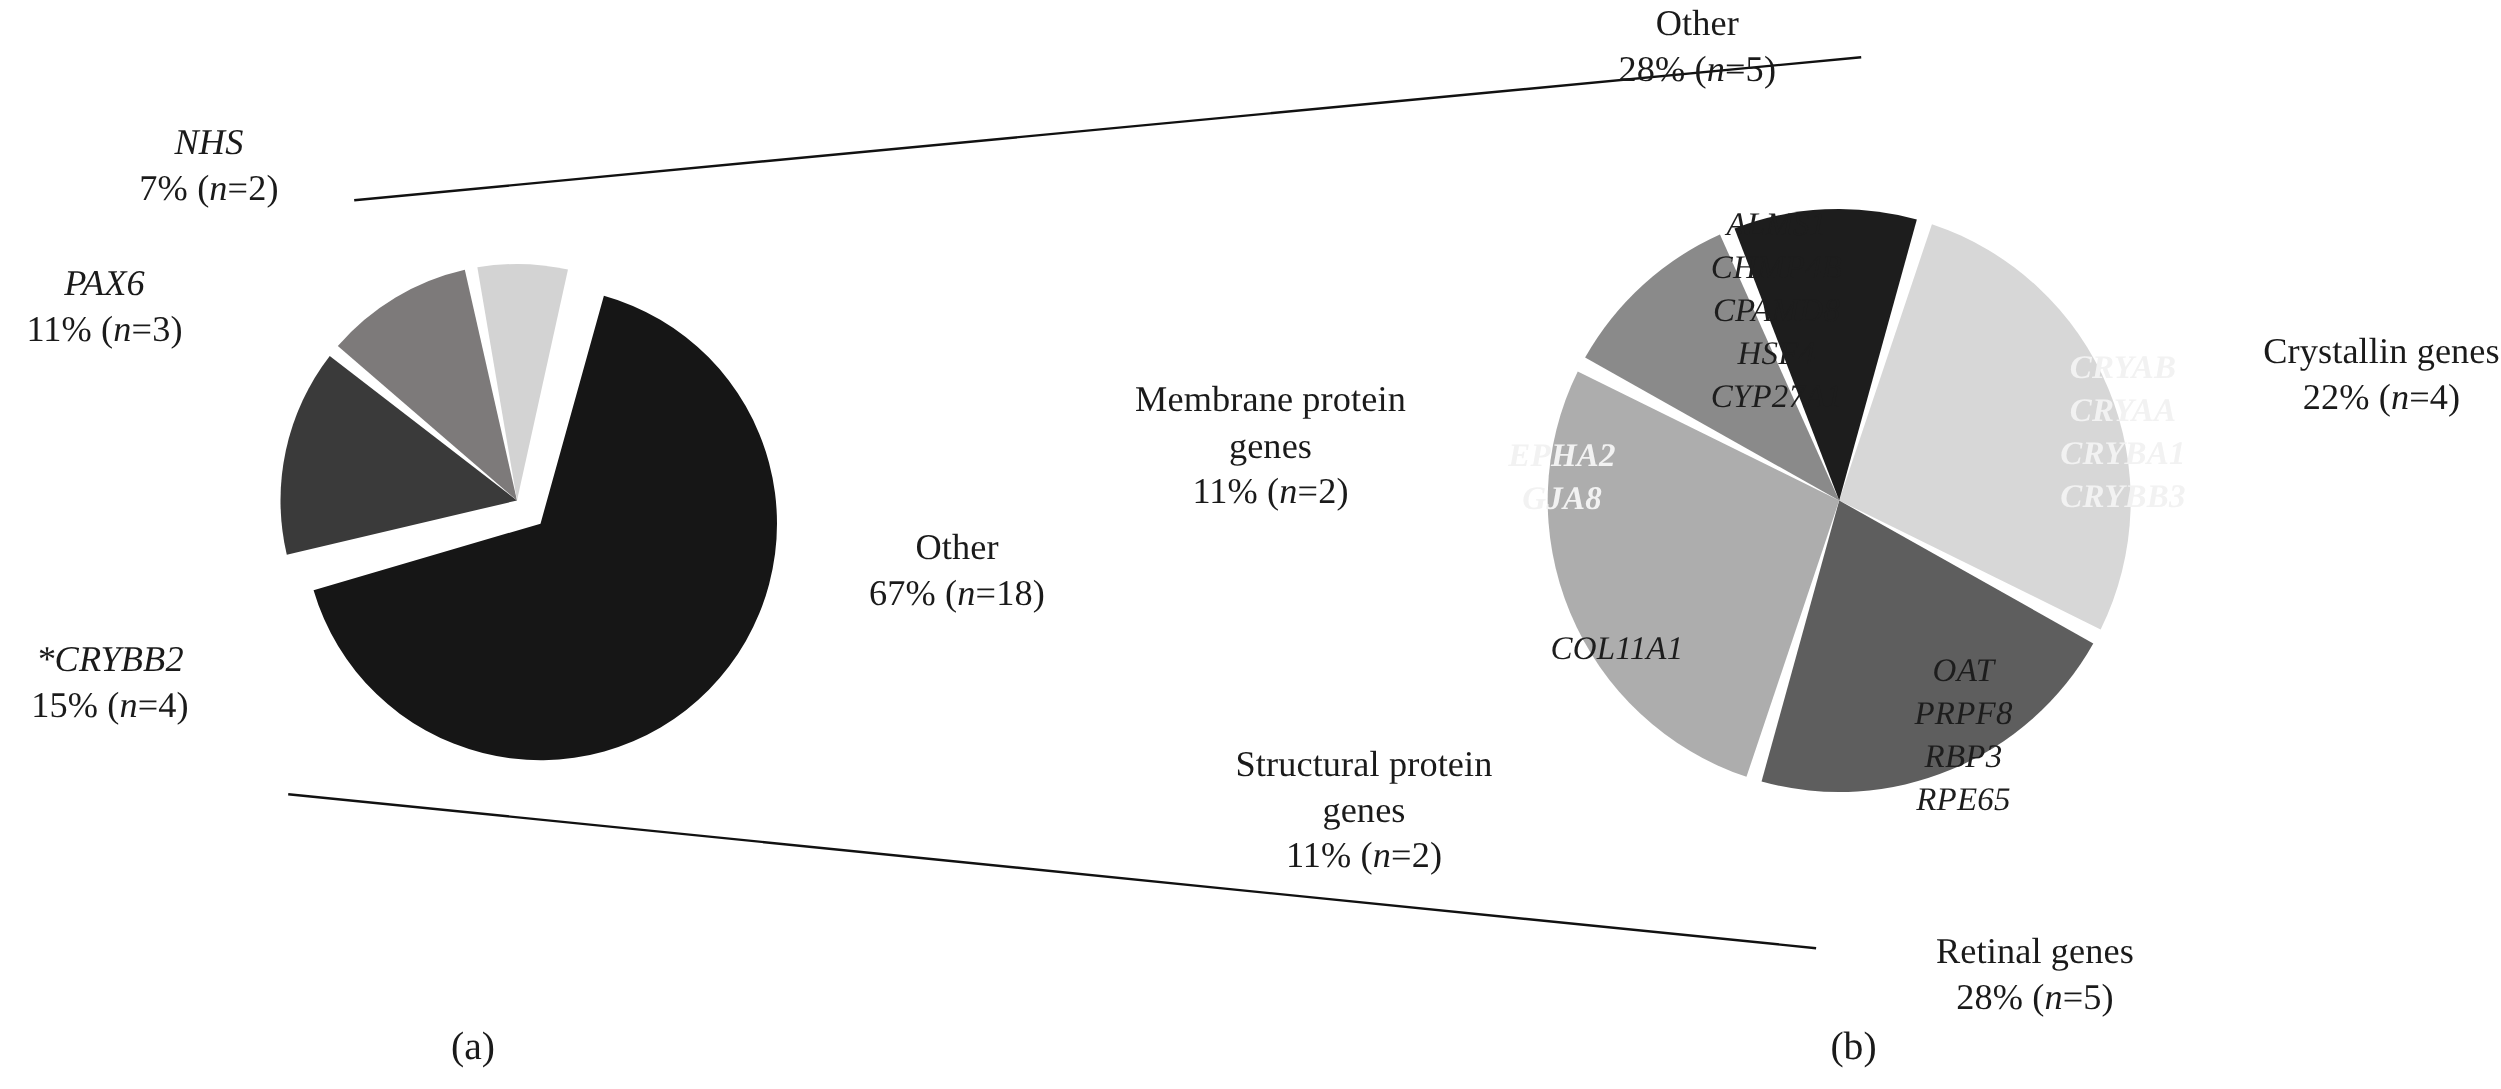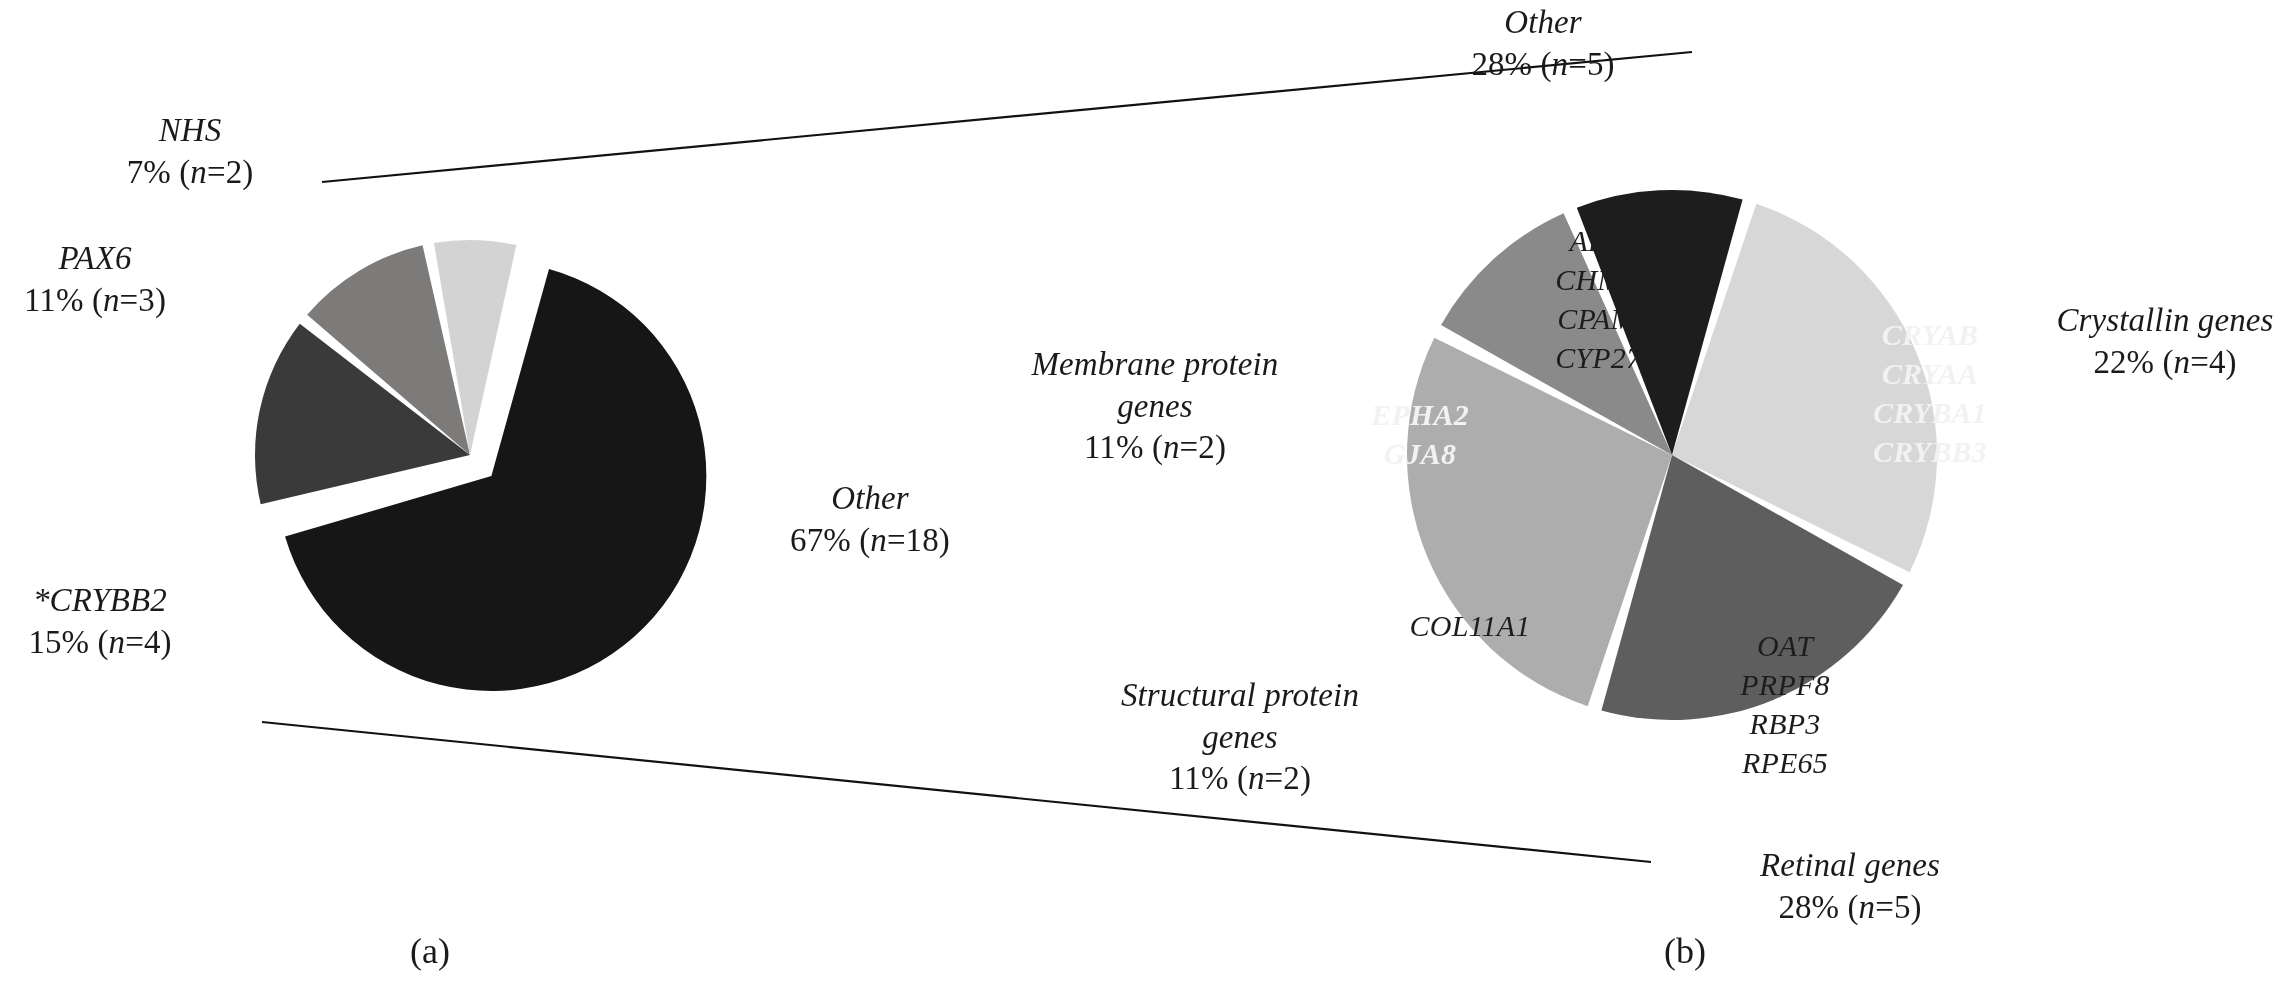--- a/index.html
+++ b/index.html
@@ -33,34 +33,33 @@
     font-size: 33px;
     color: #1a1a1a;
     white-space: pre-line;
     letter-spacing: 0.1px;
   }
   .lbl .ital {
     font-style: italic;
   }
   .lbl .nm {
     display: block;
-    font-style: italic;
   }
   .lbl .pct {
     display: block;
   }
   .genes {
     position: absolute;
     text-align: center;
     font-style: italic;
     font-size: 30px;
     line-height: 1.30;
     letter-spacing: 0.2px;
   }
-  .genes.dark-text { color: #1d1d1d; margin-top: 36px; }
+  .genes.dark-text { color: #1d1d1d; }
   .genes.light-text { color: #f2f2f2; font-weight: bold; }
   .caption {
     position: absolute;
     font-size: 36px;
     text-align: center;
   }
   .ni { font-style: italic; }
 </style>
 </head>
 <body>
@@ -98,20 +97,21 @@
       <div class="lbl" style="left: 2040px; top: 300px; width: 250px;"><span class=""><span class="nm">Crystallin genes</span></span><span class="pct">22% (<span class="ni">n</span>=4)</span></div>
       <div class="lbl" style="left: 1705px; top: 845px; width: 290px;"><span class=""><span class="nm">Retinal genes</span></span><span class="pct">28% (<span class="ni">n</span>=5)</span></div>
       <div class="lbl" style="left: 1085px; top: 675px; width: 310px;"><span class=""><span class="nm">Structural protein</span><span class="nm">genes</span></span><span class="pct">11% (<span class="ni">n</span>=2)</span></div>
       <div class="lbl" style="left: 1000px; top: 344px; width: 310px;"><span class=""><span class="nm">Membrane protein</span><span class="nm">genes</span></span><span class="pct">11% (<span class="ni">n</span>=2)</span></div>
     </div>
   <div id="pie-b-gene-layer">
       <div class="genes dark-text" style="left: 1490px; top: 185px; width: 250px;">
         <div>ALMS1</div>
         <div>CHMP4B</div>
         <div>CPAMD8</div>
+        <div>HSF4</div>
         <div>CYP27A1</div>
       </div>
       <div class="genes light-text" style="left: 1805px; top: 315px; width: 250px;">
         <div>CRYAB</div>
         <div>CRYAA</div>
         <div>CRYBA1</div>
         <div>CRYBB3</div>
       </div>
       <div class="genes dark-text" style="left: 1660px; top: 590px; width: 250px;">
         <div>OAT</div>

